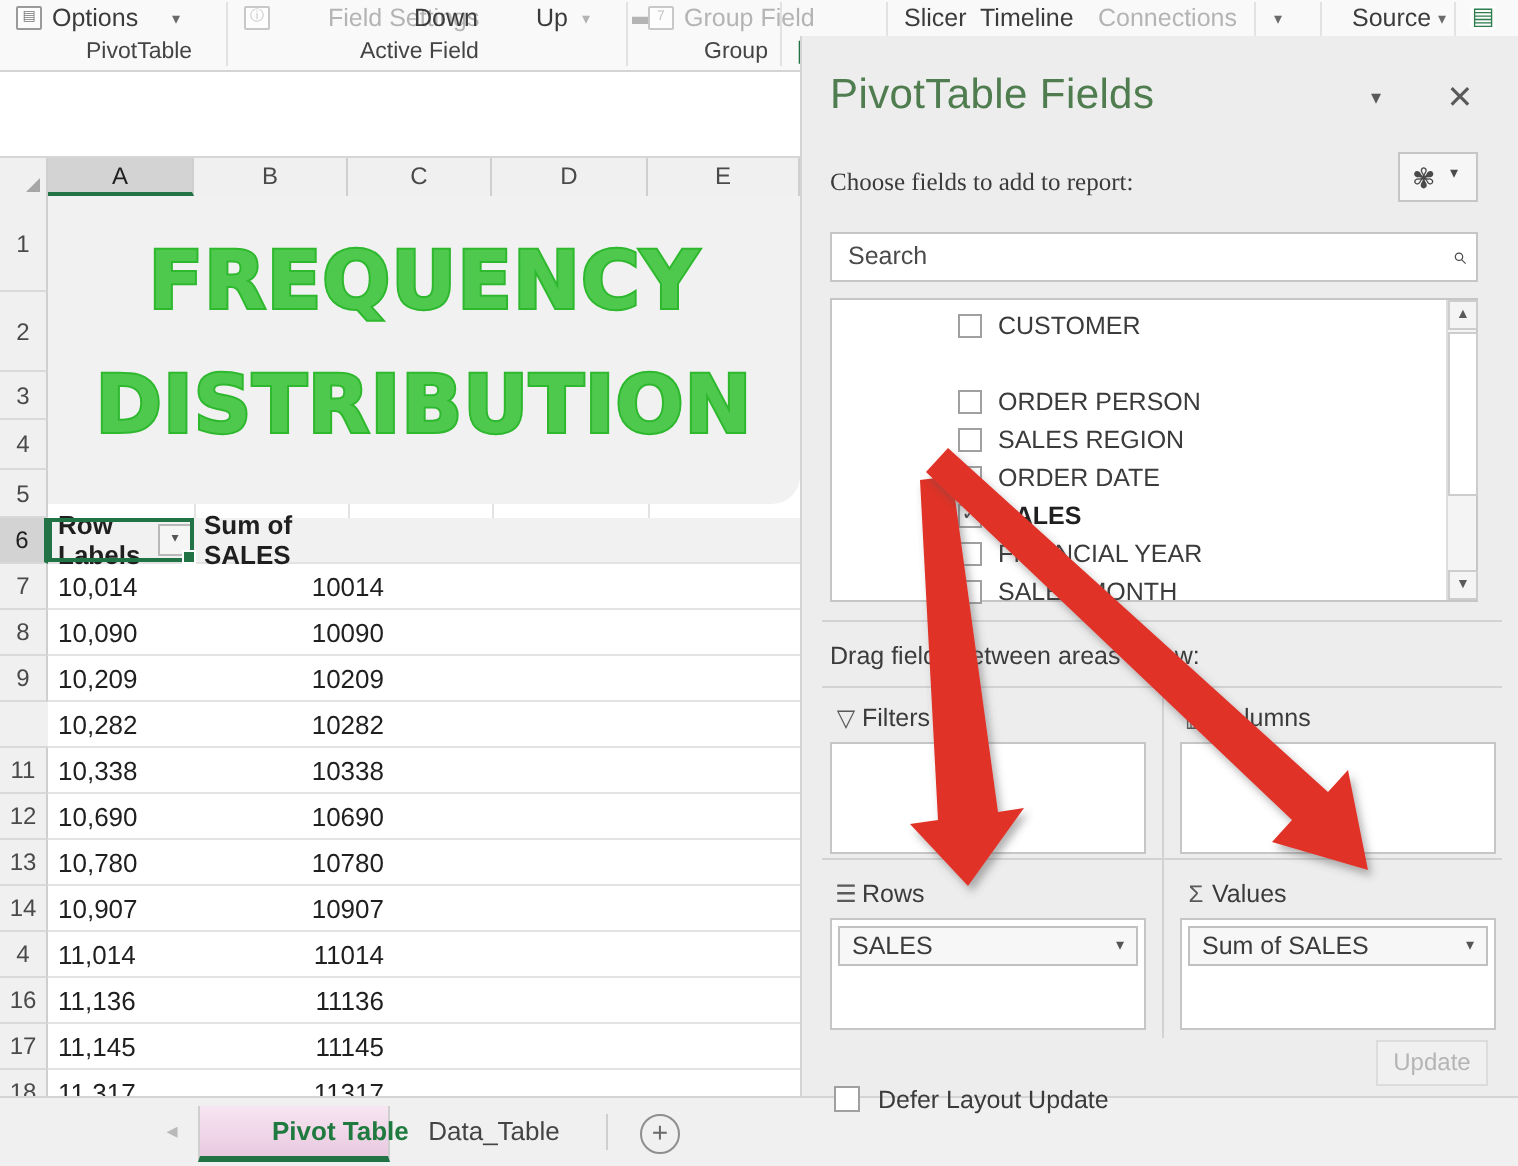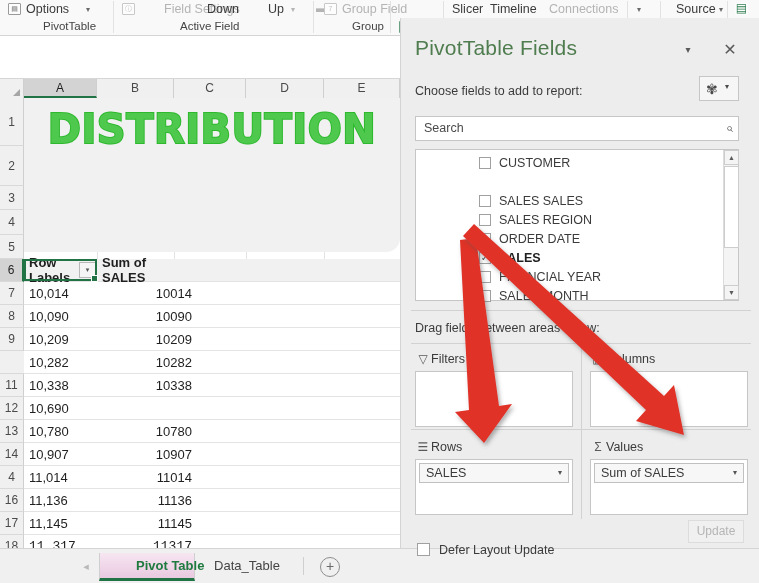--- a/index.html
+++ b/index.html
@@ -194,21 +194,21 @@
   .panel-title {
     position: absolute; left: 14px; top: 18px;
     font-size: 21px; color: #4f7d4f; letter-spacing: 0.2px;
   }
   .panel-hdr-btn {
     position: absolute; top: 22px; width: 22px; height: 20px;
     text-align: center; line-height: 20px; color: #5a5a5a;
   }
   .panel-sub {
     position: absolute; left: 14px; top: 66px;
-    font-size: 12.5px; color: #3b3b3b;
+    font-size: 12.5px; color: #3b3b3b; font-family: Liberation Serif, serif;
   }
   .gear-box {
     position: absolute; left: 298px; top: 58px; width: 40px; height: 25px;
     border: 1px solid #c6c6c6; background: #f6f6f6;
   }
   .gear-glyph {
     position: absolute; left: 6px; top: 3px; font-size: 14px; color: #4a4a4a; line-height: 18px;
   }
   .gear-caret { position: absolute; left: 25px; top: 5px; font-size: 8px; color: #4a4a4a; }
   .searchbox {
@@ -395,20 +395,21 @@
       <div class="grid-vline" style="left:222px;height:161px;"></div>
       <div class="grid-vline" style="left:300px;height:161px;"></div>
       <div class="grid-hline" style="top:48px;width:376px;"></div>
       <div class="grid-hline" style="top:88px;width:376px;"></div>
       <div class="grid-hline" style="top:112px;width:376px;"></div>
       <div class="grid-hline" style="top:137px;width:376px;"></div>
       <div class="grid-hline" style="top:161px;width:376px;"></div>
 
       <div class="wordart-bg"></div>
       <div class="wordart">
+        <span class="l1">FREQUENCY</span>
         <span class="l2">DISTRIBUTION</span>
       </div>
 
       <div class="pivot">
         <div class="prow hdr-row" style="top:161px;height:23px;">
           <div class="pcell-a">Row Labels</div>
           <div class="filter-btn" style="right:304px;">▾</div>
           <div class="pcell-b">Sum of SALES</div>
           <div class="cellsel"></div>
         </div>
@@ -428,20 +429,21 @@
         <div class="prow" style="top:253px;height:23px;">
           <div class="pcell-a">10,282</div>
           <div class="pcell-b">10282</div>
         </div>
         <div class="prow" style="top:276px;height:23px;">
           <div class="pcell-a">10,338</div>
           <div class="pcell-b">10338</div>
         </div>
         <div class="prow" style="top:299px;height:23px;">
           <div class="pcell-a">10,690</div>
+          <div class="pcell-b">10690</div>
         </div>
         <div class="prow" style="top:322px;height:23px;">
           <div class="pcell-a">10,780</div>
           <div class="pcell-b">10780</div>
         </div>
         <div class="prow" style="top:345px;height:23px;">
           <div class="pcell-a">10,907</div>
           <div class="pcell-b">10907</div>
         </div>
         <div class="prow" style="top:368px;height:23px;">
@@ -449,21 +451,21 @@
           <div class="pcell-b">11014</div>
         </div>
         <div class="prow" style="top:391px;height:23px;">
           <div class="pcell-a">11,136</div>
           <div class="pcell-b">11136</div>
         </div>
         <div class="prow" style="top:414px;height:23px;">
           <div class="pcell-a">11,145</div>
           <div class="pcell-b">11145</div>
         </div>
-        <div class="prow" style="top:437px;height:23px;font-family:Liberation Mono, monospace;">
+        <div class="prow" style="top:437px;height:23px;">
           <div class="pcell-a">11,317</div>
           <div class="pcell-b">11317</div>
         </div>
         <div class="prow" style="top:460px;height:23px;">
           <div class="pcell-a">11,347</div>
           <div class="pcell-b">11347</div>
         </div>
         <div class="prow" style="top:483px;height:23px;overflow:hidden;">
           <div class="pcell-a">11,497</div>
           <div class="pcell-b">11497</div>
@@ -497,21 +499,21 @@
       <span class="search-icon">⌕</span>
     </div>
 
     <div class="fieldlist">
       <div class="fieldrow" style="top:4px;">
         <span class="cb"></span>
         <span class="fl">CUSTOMER</span>
       </div>
       <div class="fieldrow" style="top:42px;">
         <span class="cb"></span>
-        <span class="fl">SALES SALES</span>
+        <span class="fl">ORDER PERSON</span>
       </div>
       <div class="fieldrow" style="top:61px;">
         <span class="cb"></span>
         <span class="fl">SALES REGION</span>
       </div>
       <div class="fieldrow" style="top:80px;">
         <span class="cb"></span>
         <span class="fl">ORDER DATE</span>
       </div>
       <div class="fieldrow checked" style="top:99px;">

